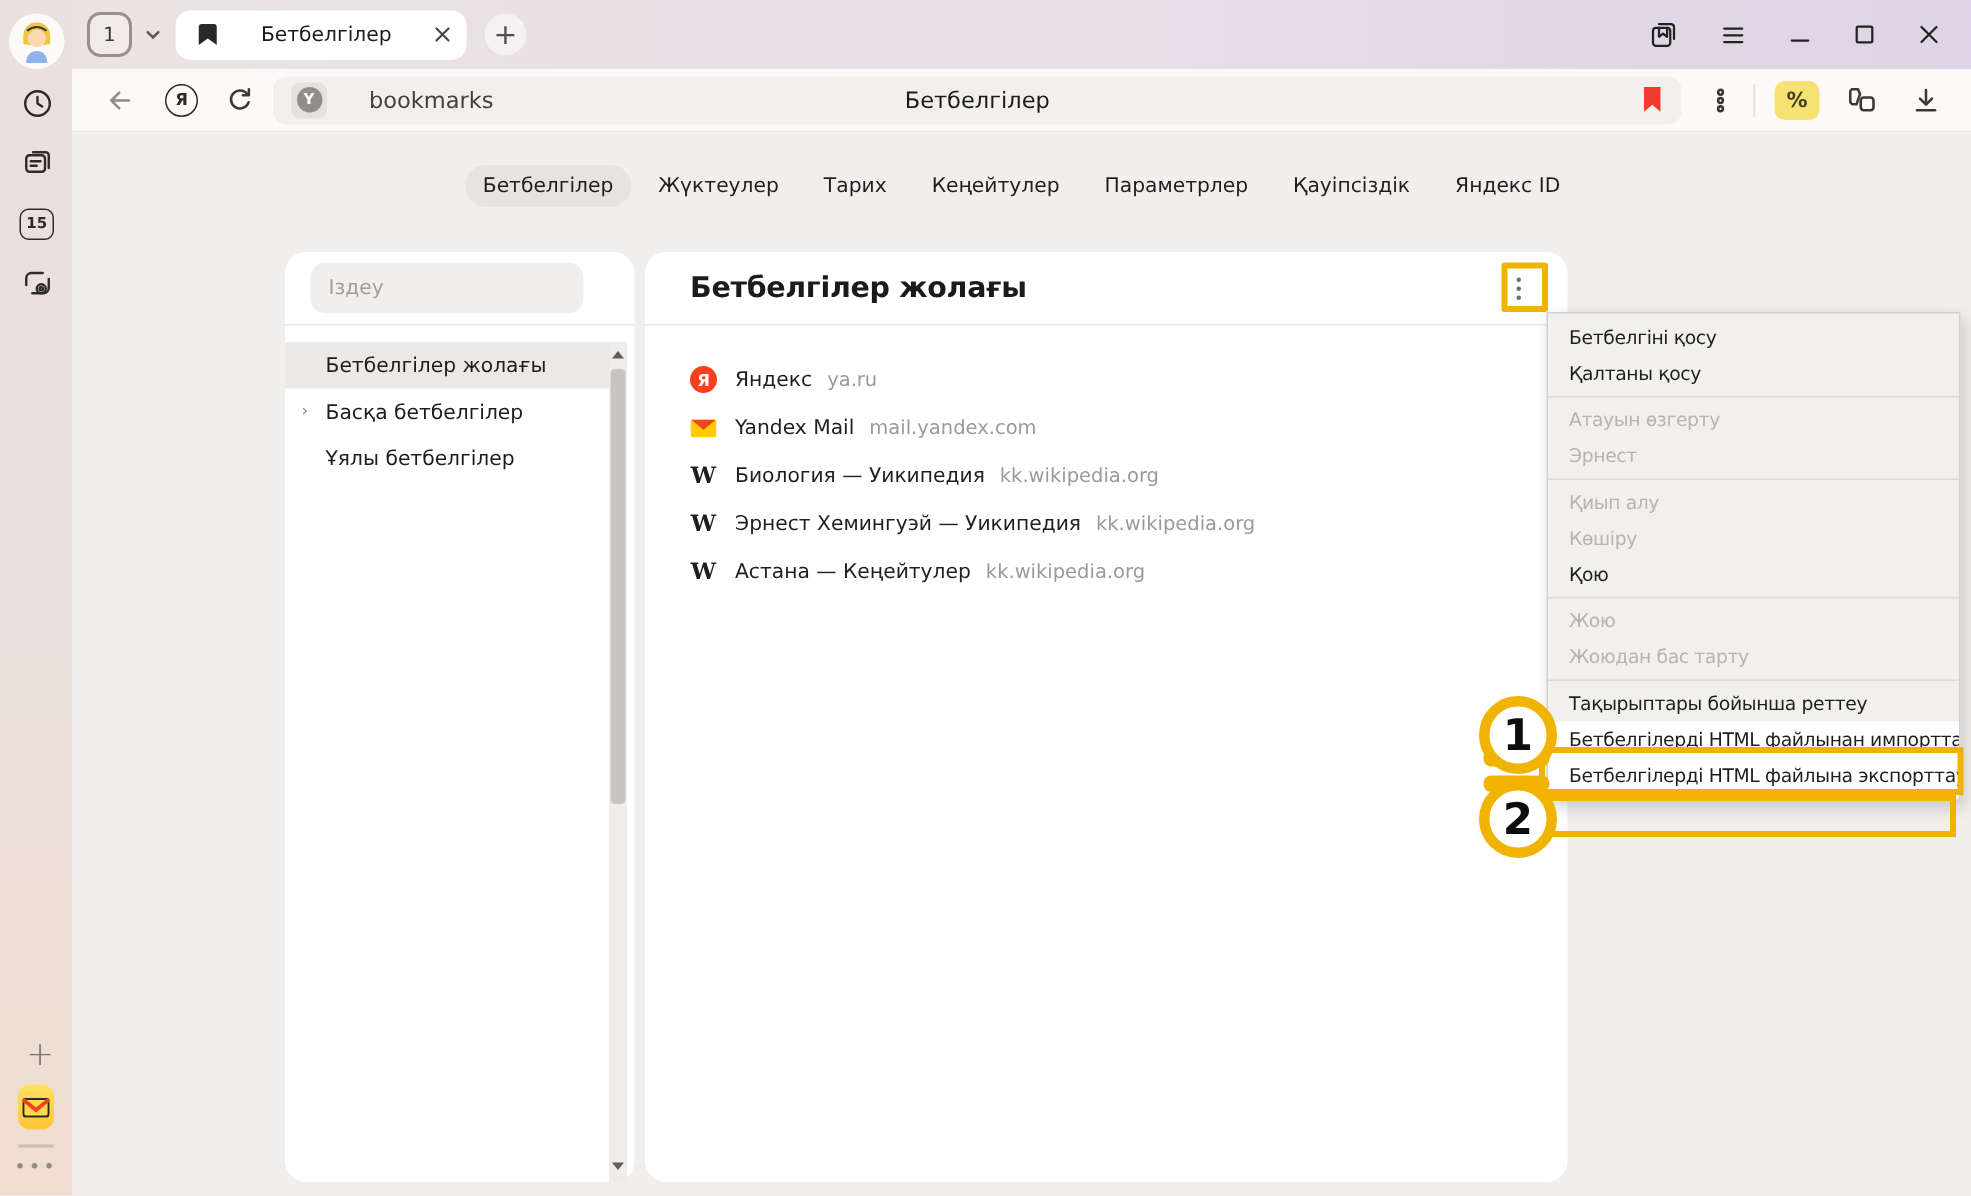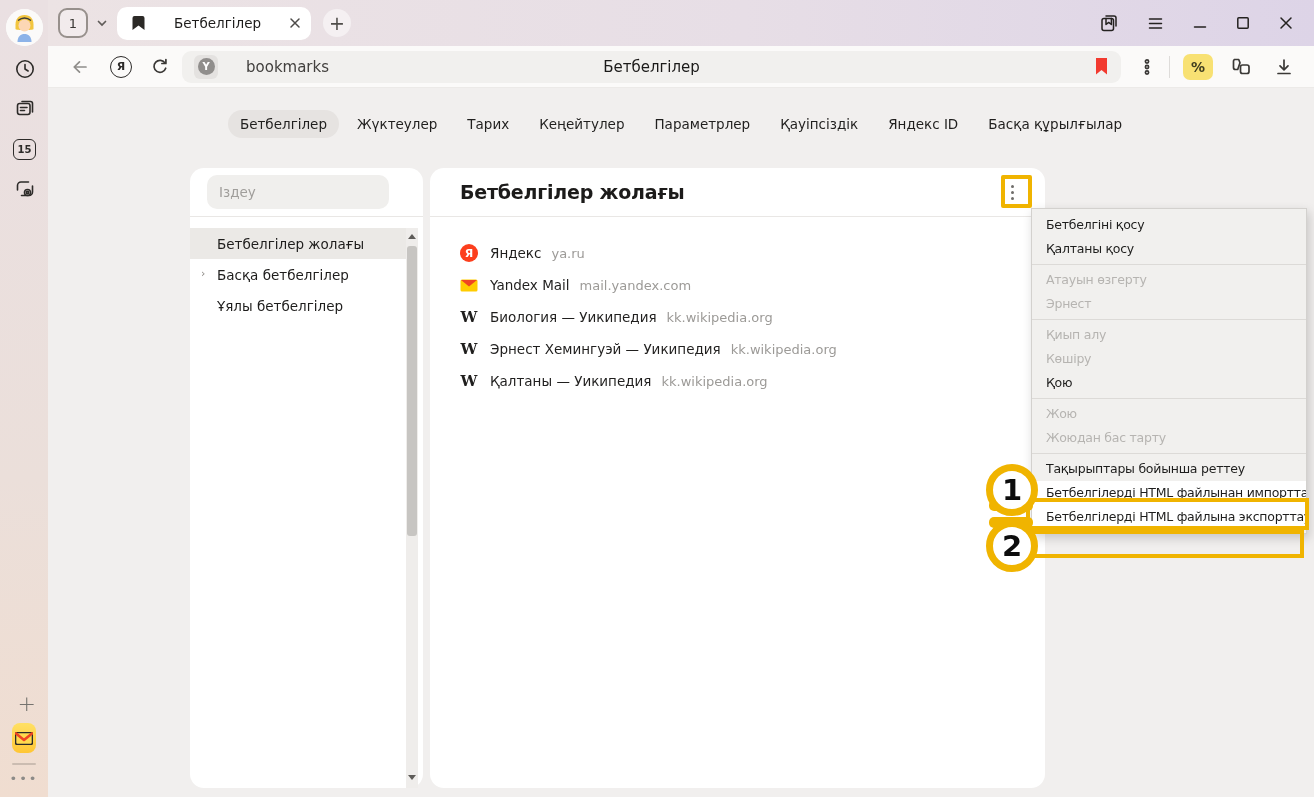--- a/index.html
+++ b/index.html
@@ -291,21 +291,20 @@
   <div class="content">
 
     <div class="navtabs">
       <span class="ntab active">Бетбелгілер</span>
       <span class="ntab">Жүктеулер</span>
       <span class="ntab">Тарих</span>
       <span class="ntab">Кеңейтулер</span>
       <span class="ntab">Параметрлер</span>
       <span class="ntab">Қауіпсіздік</span>
       <span class="ntab">Яндекс ID</span>
-      <span class="ntab">Басқа құрылғылар</span>
     </div>
 
     <div class="card sbpanel">
       <div class="sb-top">
         <input class="sb-search" type="text" placeholder="Іздеу" style="">
       </div>
       <div class="sb-list">
         <div class="sb-item sel">
           <span>Бетбелгілер жолағы</span>
         </div>
@@ -354,21 +353,21 @@
           <span class="bm-name">Биология — Уикипедия</span>
           <span class="bm-url">kk.wikipedia.org</span>
         </div>
         <div class="bm-row">
           <span class="bm-ico ico-w">W</span>
           <span class="bm-name">Эрнест Хемингуэй — Уикипедия</span>
           <span class="bm-url">kk.wikipedia.org</span>
         </div>
         <div class="bm-row">
           <span class="bm-ico ico-w">W</span>
-          <span class="bm-name">Қалтаны — Уикипедия</span>
+          <span class="bm-name">Астана — Кеңейтулер</span>
           <span class="bm-url">kk.wikipedia.org</span>
         </div>
       </div>
     </div>
 
     <div class="cmenu">
       <div class="mi">Бетбелгіні қосу</div>
       <div class="mi">Қалтаны қосу</div>
       <div class="msep"></div>
       <div class="mi dis">Атауын өзгерту</div>

